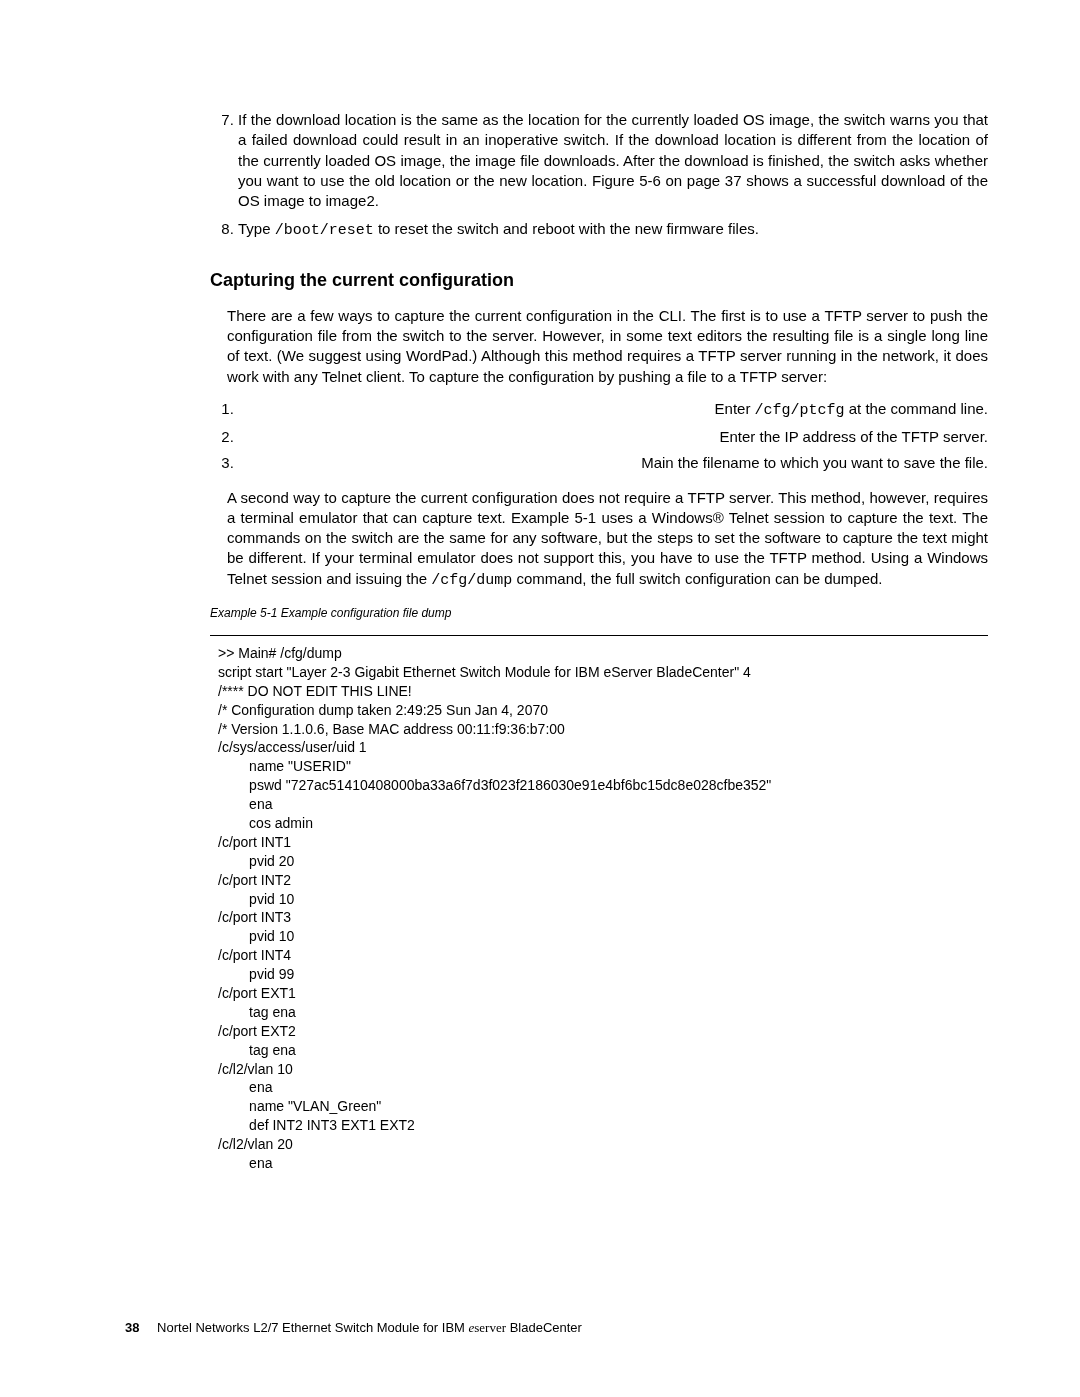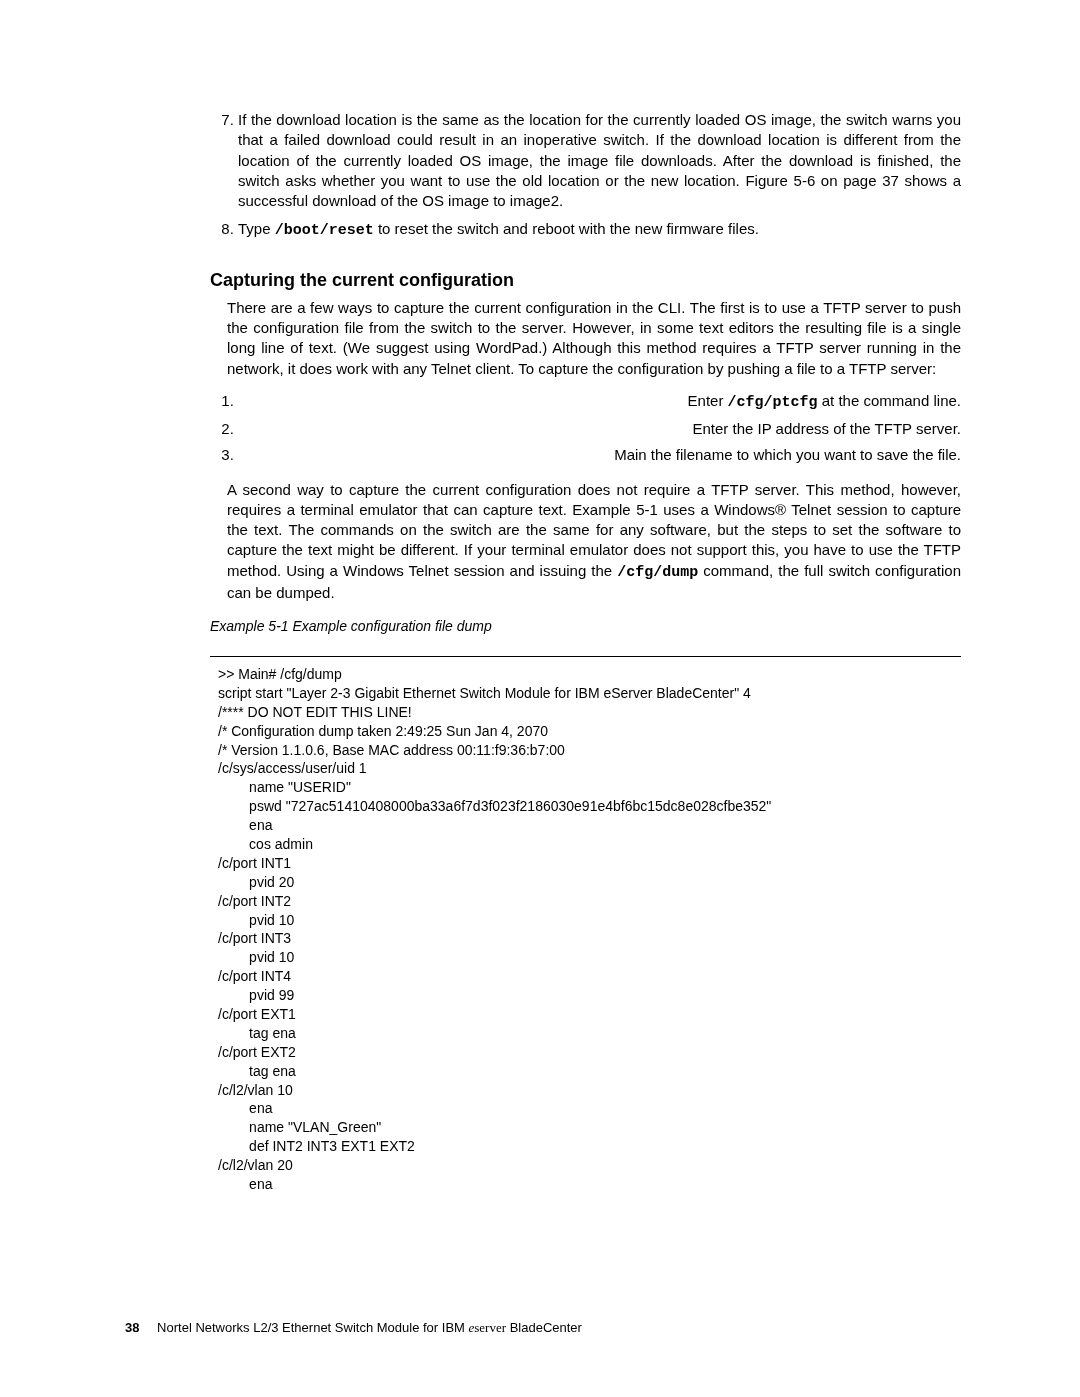--- a/index.html
+++ b/index.html
@@ -9,57 +9,57 @@
     font-family: Arial, Helvetica, sans-serif;
     color: #000;
     font-size: 15px;
     line-height: 1.35;
   }
   .page {
     width: 1080px;
     height: 1397px;
     position: relative;
     box-sizing: border-box;
-    padding: 110px 119px 0 210px;
+    padding: 110px 92px 0 210px;
   }
   ol.instr {
     margin: 0 0 18px 0;
     padding-left: 28px;
   }
   ol.instr li {
     margin-bottom: 8px;
     text-align: justify;
   }
   h3.section {
     font-size: 18px;
     font-weight: bold;
-    margin: 26px 0 6px 0;
+    margin: 26px 0 14px 0;
   }
   p.body {
     margin: 0 0 12px 17px;
     text-align: justify;
   }
   ol.steps {
     margin: 6px 0 14px 0;
     padding-left: 28px;
   }
   ol.steps li {
     margin-bottom: 6px;
     text-align: right;
   }
   .mono {
     font-family: "Courier New", Courier, monospace;
   }
   .mono.bold {
-    font-weight: bold;
+    font-weight: normal;
   }
   .example-caption {
     font-style: italic;
-    font-size: 14px;
-    margin: 14px 0 20px 0;
+    font-size: 12px;
+    margin: 14px 0 14px 0;
   }
   hr.rule {
     border: none;
     border-top: 1px solid #000;
     margin: 0 0 4px 0;
   }
   pre.code {
     font-family: Liberation Sans, sans-serif;
     font-size: 14px;
     line-height: 1.35;
@@ -141,16 +141,16 @@
         tag ena
 /c/l2/vlan 10
         ena
         name "VLAN_Green"
         def INT2 INT3 EXT1 EXT2
 /c/l2/vlan 20
         ena</pre>
 
   <div class="footer">
     <span class="pageno">38</span>
-    <span>Nortel Networks L2/3 Ethernet Switch Module for IBM </span><span class="eserver-e">e</span><span class="eserver-rest">server</span><span> BladeCenter</span>
+    <span>Nortel Networks L2/7 Ethernet Switch Module for IBM </span><span class="eserver-e">e</span><span class="eserver-rest">server</span><span> BladeCenter</span>
   </div>
 
 </div>
 
 </body></html>

